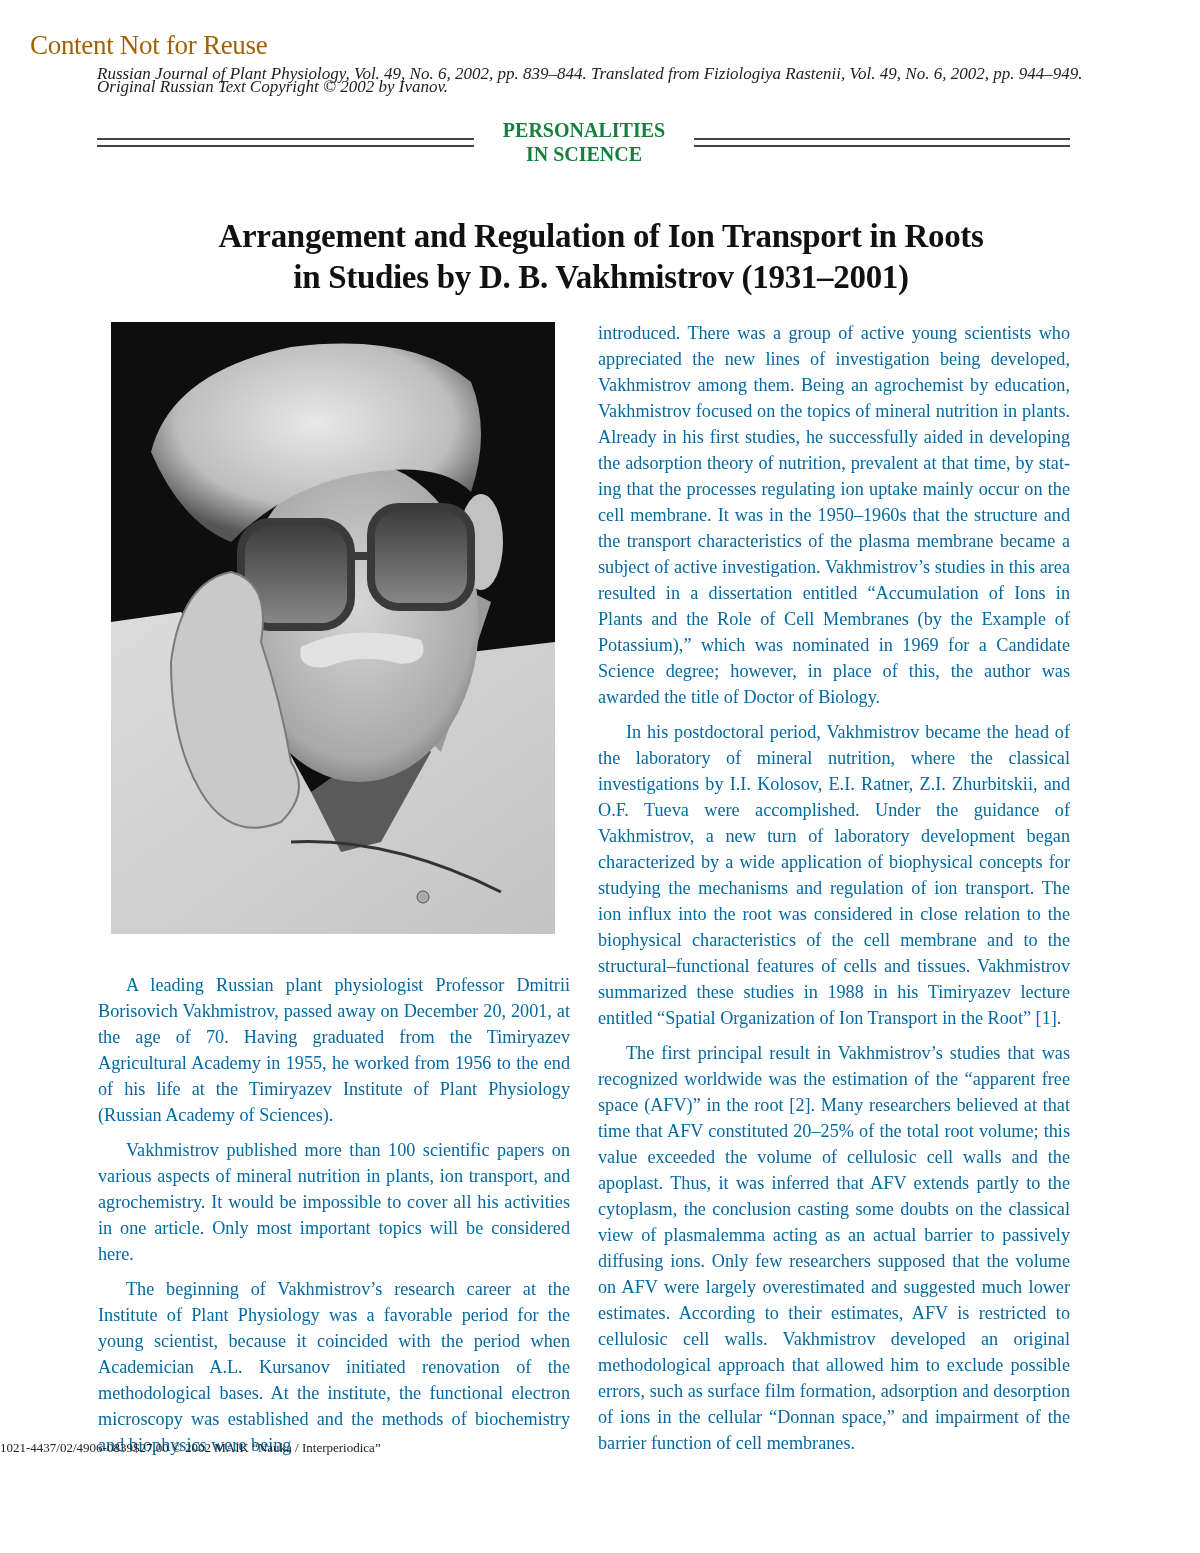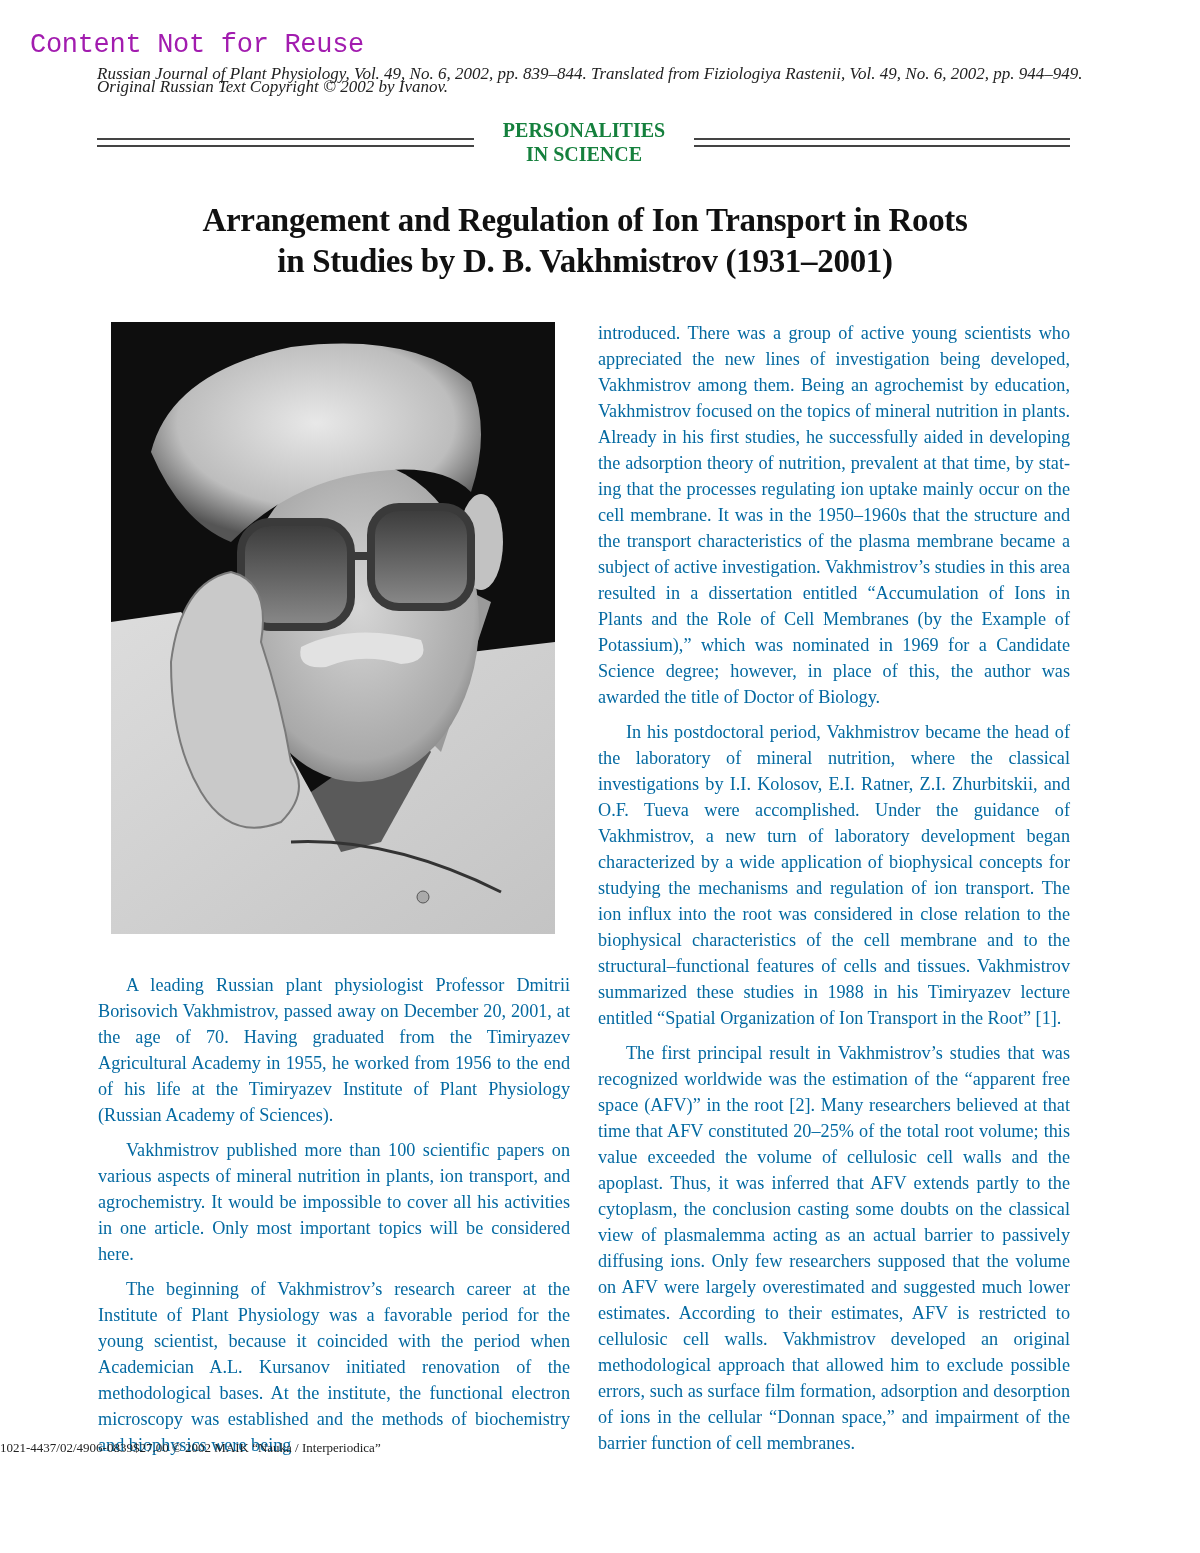--- a/index.html
+++ b/index.html
@@ -2,22 +2,22 @@
 <html><head>
 <meta charset="utf-8">
 <style>
   html, body { margin: 0; padding: 0; background: #ffffff; }
   body {
     width: 1200px; height: 1553px; position: relative; overflow: hidden;
     font-family: "Liberation Serif", "DejaVu Serif", serif; color: #1a1a1a;
   }
   .watermark {
     position: absolute; left: 30px; top: 30px;
-    font-family: Liberation Mono, monospace;
-    font-size: 27px; color: #a21caf; letter-spacing: -0.3px;
+    font-family: Liberation Serif, serif;
+    font-size: 27px; color: #a16207; letter-spacing: -0.3px;
   }
   .journal-info {
     position: absolute; left: 97px; top: 67px;
     font-style: italic; font-size: 17px; line-height: 13px; color: #222;
   }
   .section-header {
     position: absolute; left: 97px; top: 118px; width: 975px; height: 50px;
   }
   .rule {
     position: absolute; top: 20px; height: 9px;
@@ -65,21 +65,21 @@
 
 <div class="section-header">
   <div class="rule left"></div>
   <div class="section-label">
     <div>PERSONALITIES</div>
     <div>IN SCIENCE</div>
   </div>
   <div class="rule right"></div>
 </div>
 
-<h1 class="title" style="margin:0;">
+<h1 class="title" style="margin:16px;">
   <div>Arrangement and Regulation of Ion Transport in Roots</div>
   <div>in Studies by D. B. Vakhmistrov (1931–2001)</div>
 </h1>
 
 <div class="photo" title="Black-and-white portrait of D. B. Vakhmistrov wearing tinted glasses, hand raised to his face">
   <svg width="444" height="612" viewBox="0 0 444 612">
     <defs>
       <radialGradient id="hairG" cx="50%" cy="40%" r="60%">
         <stop offset="0%" stop-color="#e8e8e8"></stop>
         <stop offset="70%" stop-color="#bdbdbd"></stop>

